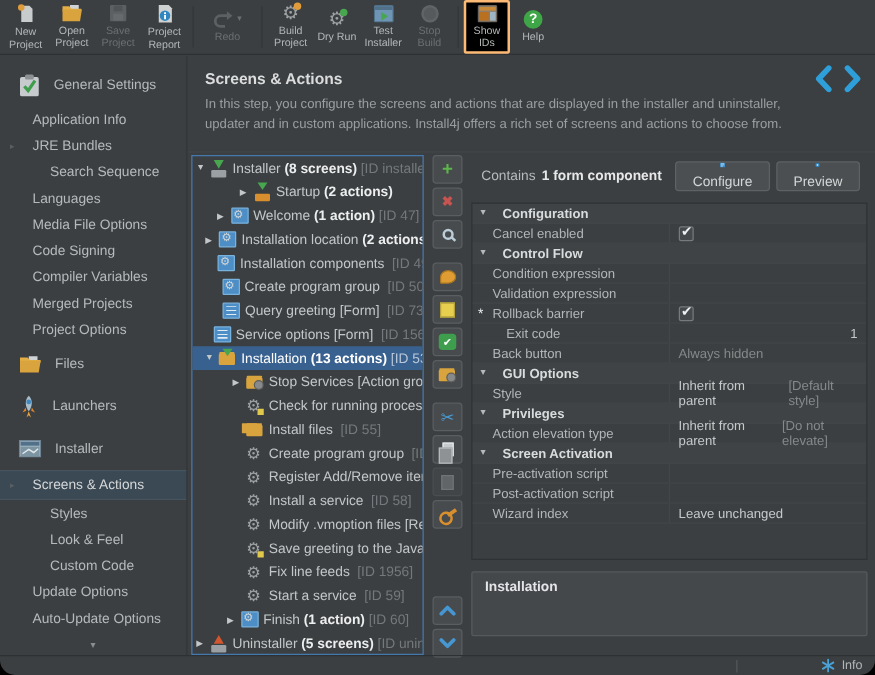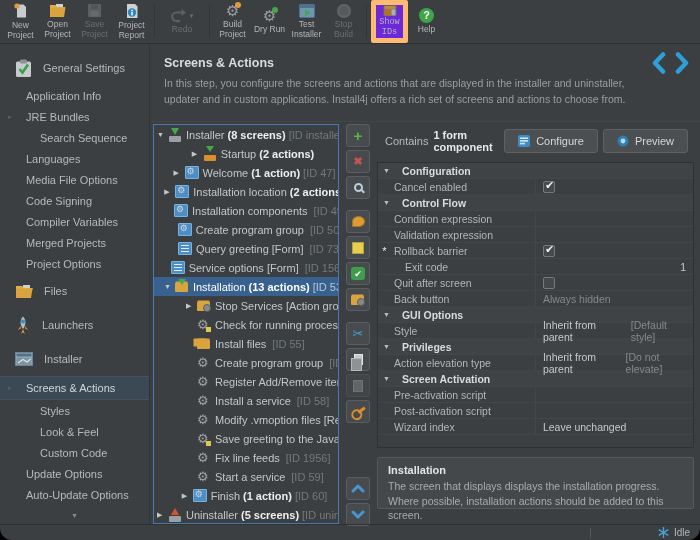--- a/index.html
+++ b/index.html
@@ -6,21 +6,21 @@
   html,body { width:700px; height:540px; background:#000; font-family:"Liberation Sans", sans-serif; }
   .window { position:absolute; inset:0; background:#3c3f41; border-radius:0 0 12px 12px; overflow:hidden; color:#b7babc; }
 
   
   .toolbar { height:44px; display:flex; align-items:stretch; border-bottom:1px solid #2e3133; padding-left:2px; }
   .tbtn { width:37px; display:flex; flex-direction:column; align-items:center; justify-content:center; gap:2px;
           font-size:8.5px; line-height:1.15; text-align:center; color:#b4b7b9; cursor:default; }
   .tbtn.wide { width:46px; }
   .tbtn.dis { color:#6c6f71; }
   .tbtn.dis svg, .tbtn.dis .cssico { opacity:.45; }
-  .tbtn.sel { background:#6d28d9; border:5px solid #fdba74; border-radius:2px;font-family:Liberation Mono, monospace; }
+  .tbtn.sel { background:#000000; border:2px solid #fdba74; border-radius:2px; }
   .tsep { width:1px; background:#333638; margin:5px 4px; }
   .undo-wrap { display:flex; align-items:center; gap:2px; }
   .mini-arrow { font-size:7px; color:#6d7173; }
   .g-ico { font-size:15px; line-height:15px; color:#9da1a3; position:relative; }
   .g-ico.dot-o::after, .g-ico.dot-g::after { content:""; position:absolute; width:6px; height:6px; border-radius:50%; right:-2px; top:-1px; }
   .g-ico.dot-o::after { background:#e09c3a; }
   .g-ico.dot-g::after { background:#47a64e; }
   .help-ico { width:15px; height:15px; border-radius:50%; background:#3fa648; color:#fff; font-weight:bold; font-size:11px;
               display:flex; align-items:center; justify-content:center; }
   .stop-ico { width:14px; height:14px; border-radius:50%; background:#777b7d; border:2px solid #8d9193; }
@@ -105,21 +105,21 @@
   .key-ico { width:16px; height:8px; position:relative; transform:rotate(-35deg); }
   .key-ico::before { content:""; position:absolute; left:0; top:0; width:7px; height:7px; border:2.5px solid #d98f2e; border-radius:50%; }
   .key-ico::after { content:""; position:absolute; left:8px; top:3px; width:8px; height:2.5px; background:#d98f2e; }
   .spacer { flex:1; }
 
   
   .rpanel { position:absolute; left:224px; right:4px; top:0; bottom:2px; }
   .rhead { height:38px; display:flex; align-items:center; padding:0 8px 0 10px; font-size:11px; gap:5px; }
   .rhead .bold { font-weight:bold; color:#e6e8e9; }
   .pbtn { height:24px; padding:0 13px; background:#4b4f51; border:1px solid #5e6264; border-radius:3px; color:#d4d7d8;
-          font-size:11px; display:flex; align-items:center; gap:6px; cursor:default; }
+          font-size:11px; display:flex; align-items:center; gap:6px; cursor:default;flex-direction:column; }
   .pbtn.first { margin-left:auto; }
 
   .pgrid { margin:2px 2px 0 2px; border:1px solid #2f3234; height:286px; background:#3c3f41; font-size:10.5px; overflow:hidden; }
   .psec { display:flex; align-items:center; height:16px; background:#404object445; border-bottom:1px solid #434749;
           font-weight:bold; color:#d9dbdc; padding-left:5px; gap:12px; background:#3f4345; }
   .psec .tri { font-size:7px; color:#b7babc; font-weight:normal; }
   .prow { display:flex; align-items:center; height:16px; border-bottom:1px solid #424648; }
   .pgut { width:13px; flex:0 0 13px; text-align:center; color:#e8eaeb; font-size:11px; line-height:10px; }
   .plab { width:46%; flex:0 0 46%; color:#b3b6b8; border-right:1px solid #424648; align-self:stretch;
           display:flex; align-items:center; padding-left:3px; }
@@ -580,27 +580,20 @@
               </div>
             <div class="prow">
                 <span class="pgut"></span>
                 <span class="plab ind">Exit code</span>
                 <span class="pval">
                   <span class="vnum">1</span>
                 </span>
               </div>
             <div class="prow">
                 <span class="pgut"></span>
-                <span class="plab">Quit after screen</span>
-                <span class="pval">
-                  <span class="cb"></span>
-                </span>
-              </div>
-            <div class="prow">
-                <span class="pgut"></span>
                 <span class="plab">Back button</span>
                 <span class="pval">
                   <span class="vmuted">Always hidden</span>
                 </span>
               </div>
             <div class="psec">
                 <span class="tri">▼</span>
                 <span>GUI Options</span>
               </div>
             <div class="prow">
@@ -641,33 +634,32 @@
                 <span class="pgut"></span>
                 <span class="plab">Wizard index</span>
                 <span class="pval">
                   <span>Leave unchanged</span>
                 </span>
               </div>
           </div>
 
           <div class="rdesc">
             <div class="dtitle">Installation</div>
-            <div class="dtext">The screen that displays displays the installation progress. Where possible, installation actions should be added to this screen.</div>
           </div>
         </div>
 
       </div>
     </div>
   </div>
 
   <div class="statusbar">
     <div class="stsep"></div>
     <svg width="11" height="11" viewBox="0 0 11 11">
         <g stroke="#4aa3d8" stroke-width="1.4">
           <line x1="5.5" y1="0" x2="5.5" y2="11"></line>
           <line x1="0.8" y1="2.7" x2="10.2" y2="8.3"></line>
           <line x1="0.8" y1="8.3" x2="10.2" y2="2.7"></line>
         </g>
       </svg>
-    <span>Idle</span>
+    <span>Info</span>
   </div>
 
 </div>
 
 </body></html>

